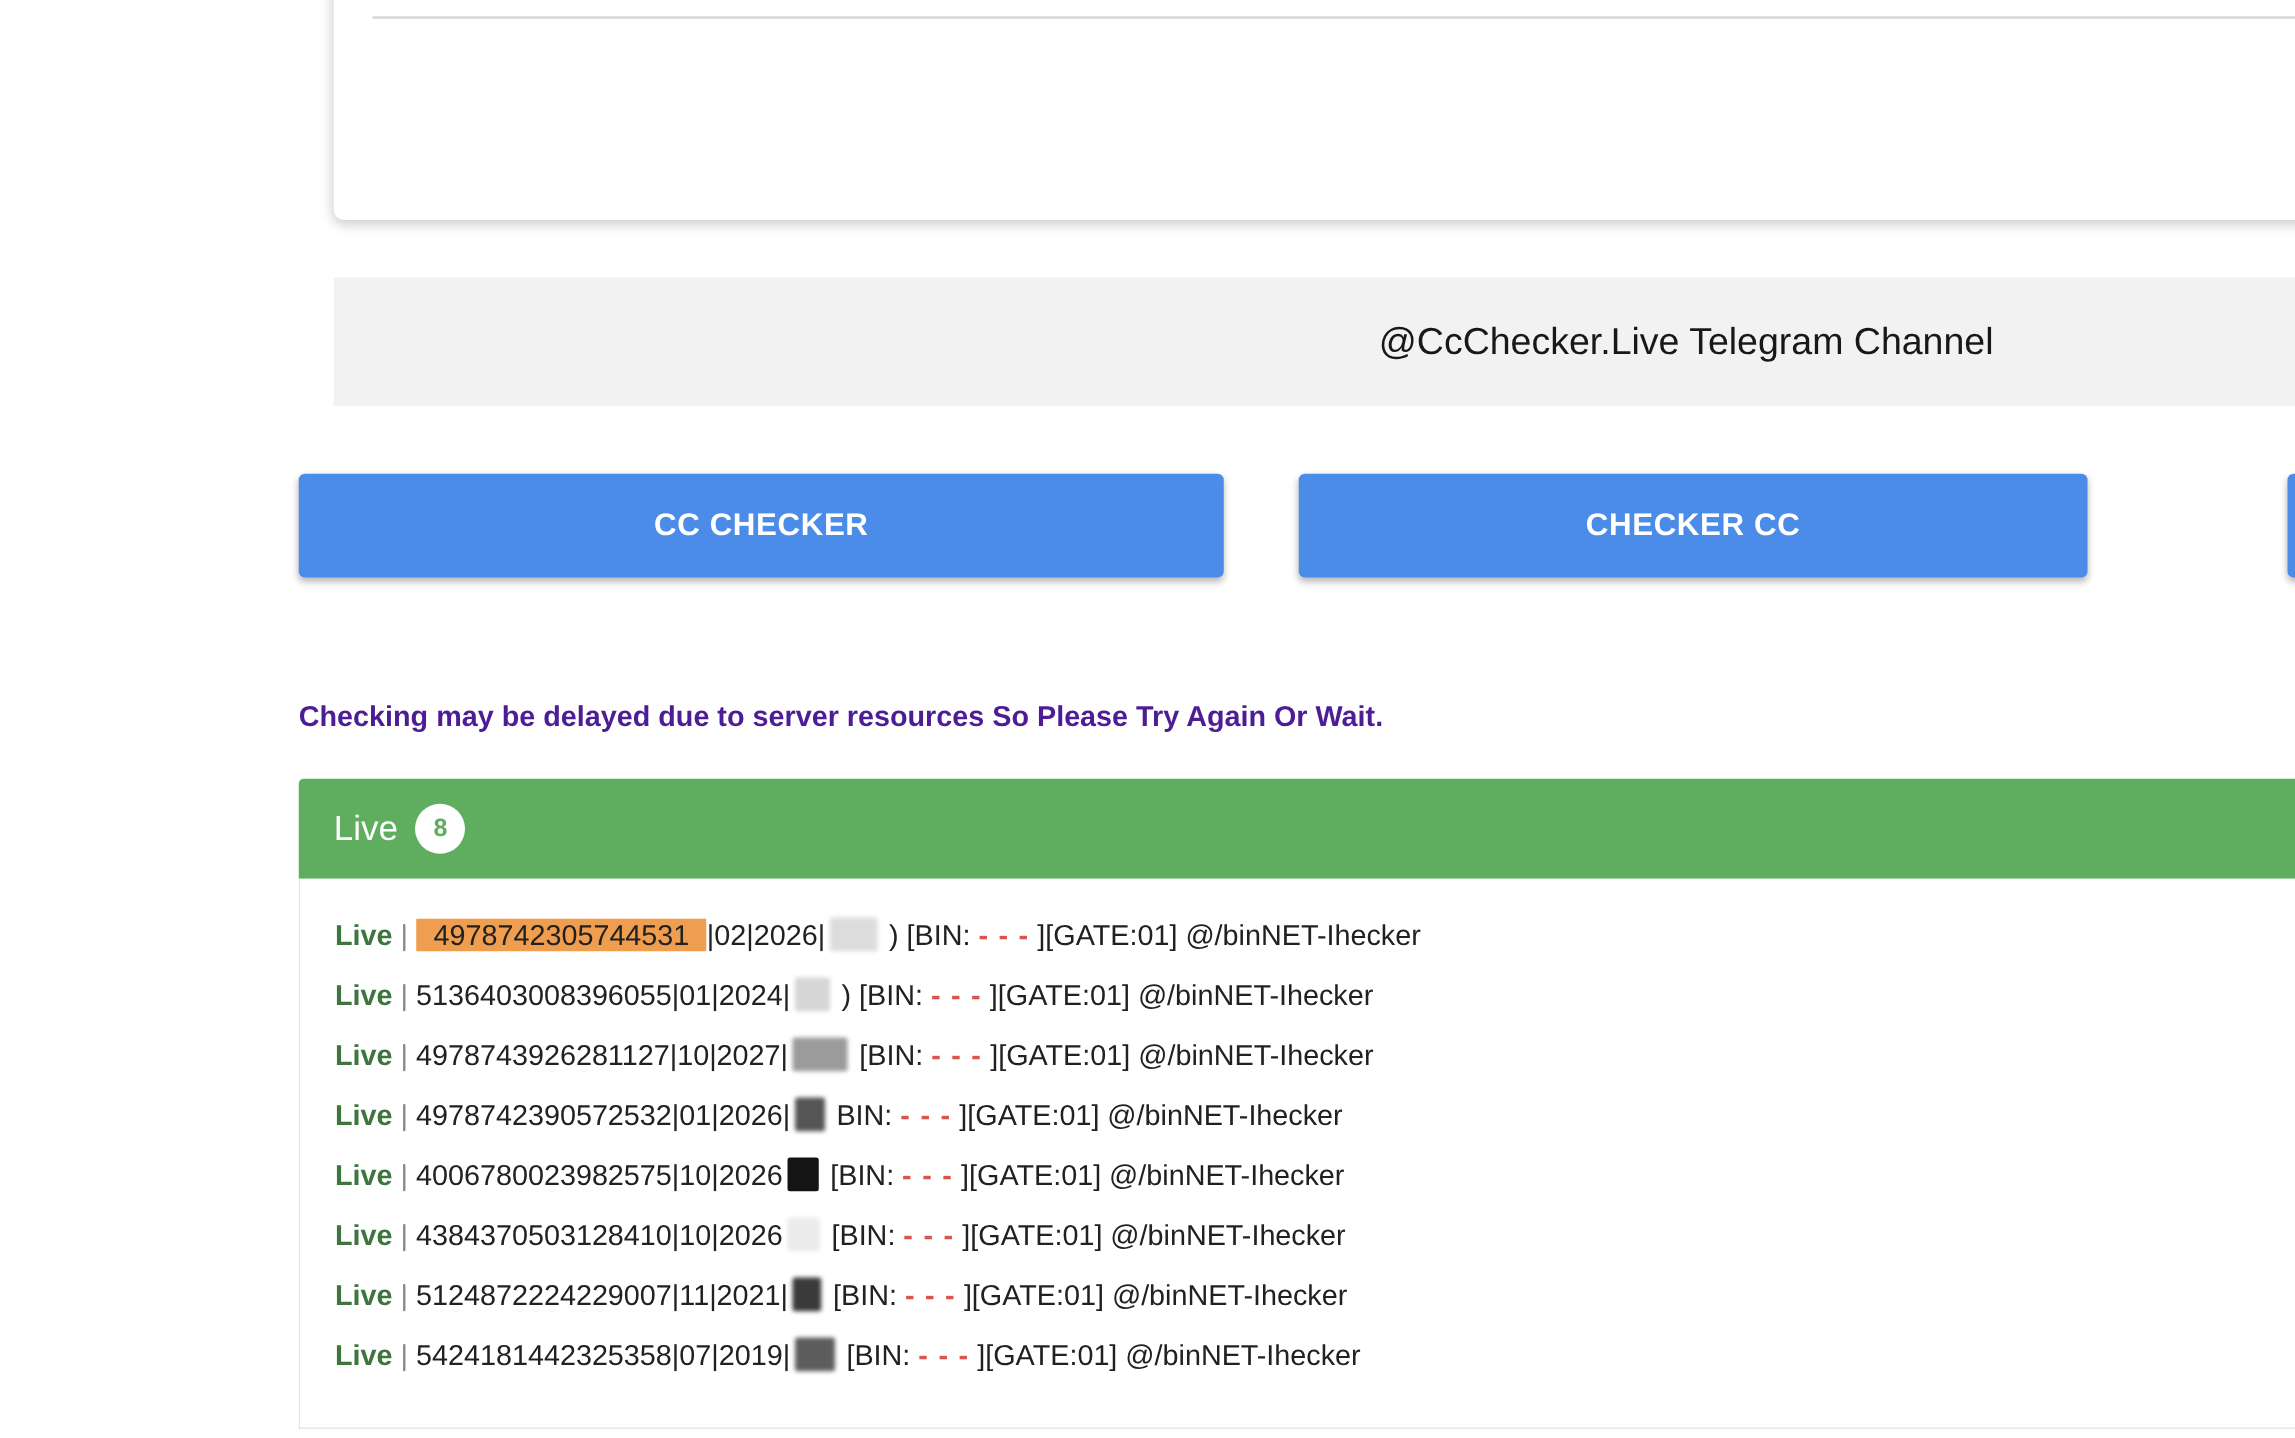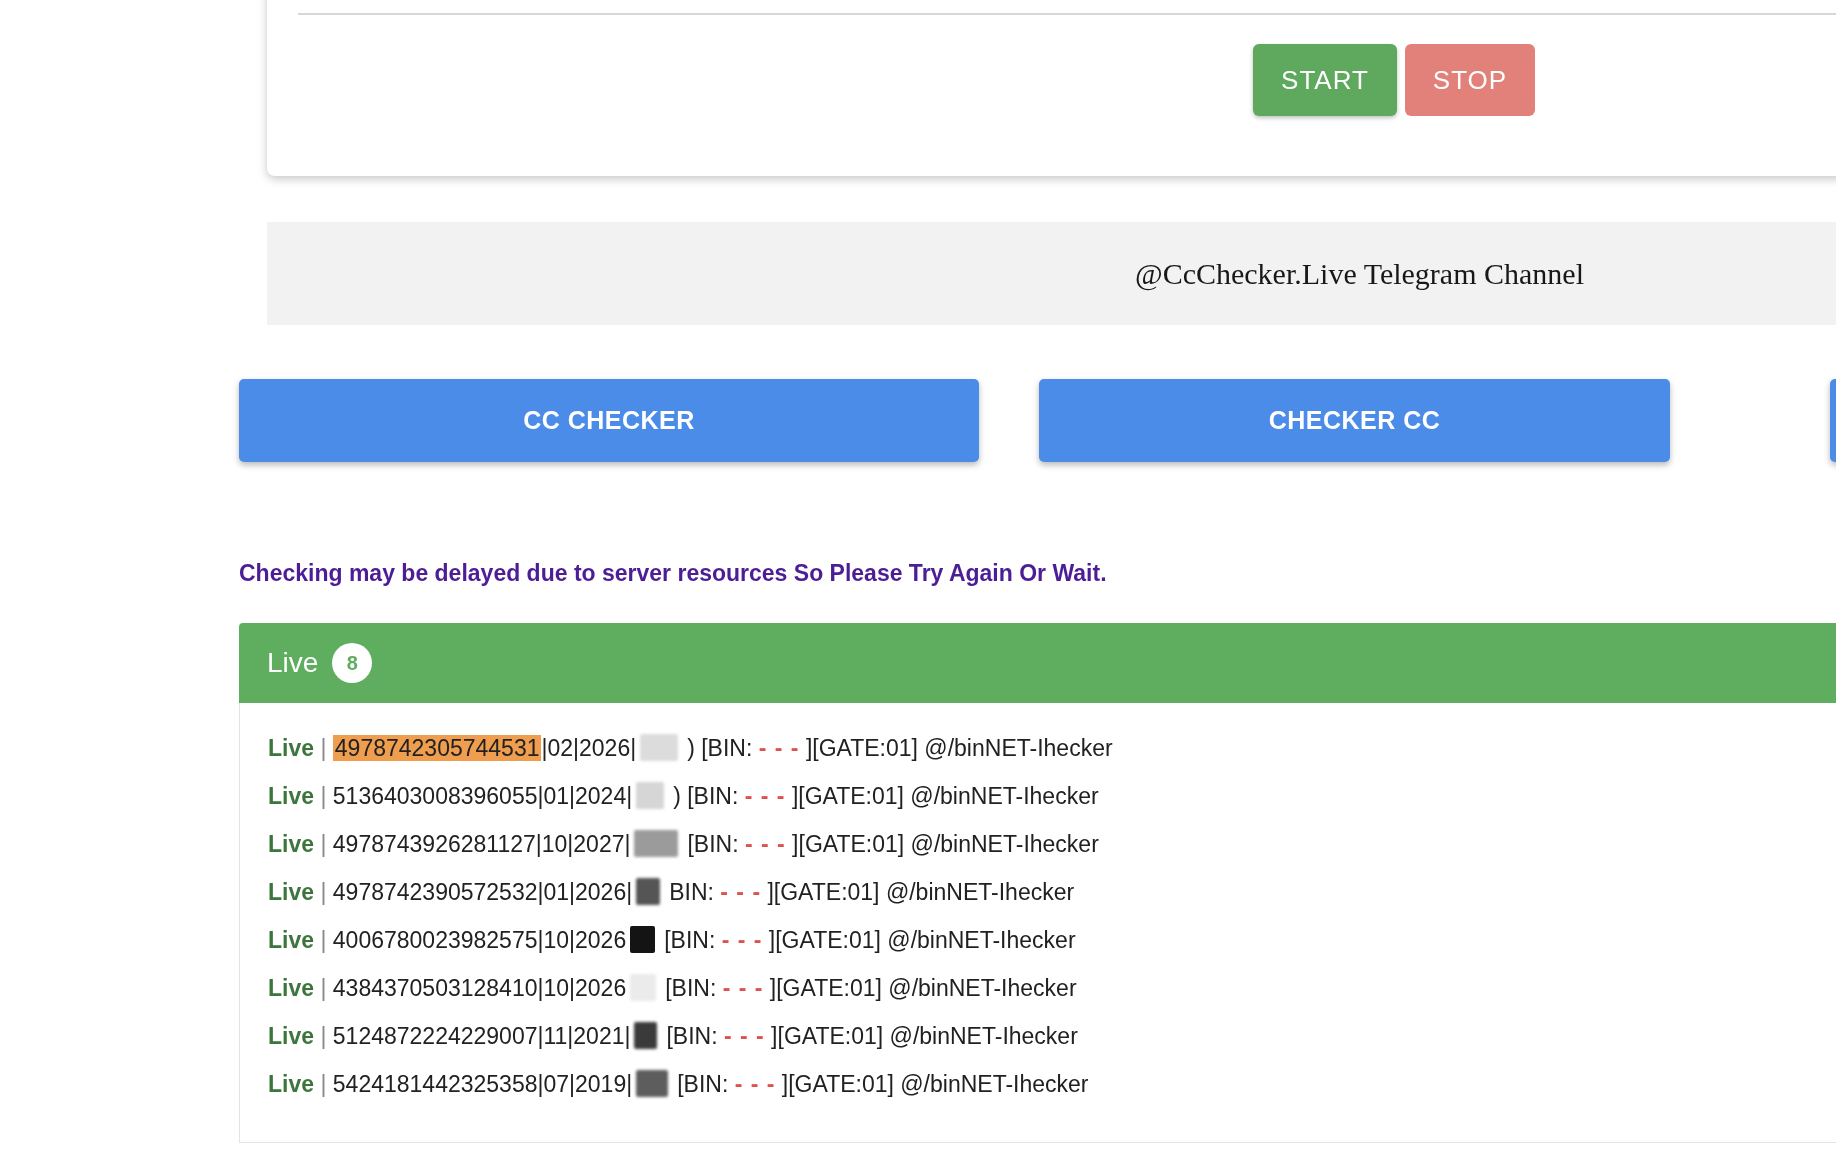--- a/index.html
+++ b/index.html
@@ -22,22 +22,22 @@
     background:#fff;border-radius:8px;box-shadow:0 3px 10px rgba(0,0,0,.22);}
   .top-divider{position:absolute;left:31px;right:0;top:37px;height:2px;background:#d7d7d7;}
   .btn-row{position:absolute;left:986px;top:68px;display:flex;gap:8px;}
   .btn{border:none;border-radius:6px;color:#fff;font-family:"Liberation Sans",sans-serif;
     font-size:26px;letter-spacing:1px;cursor:pointer;}
   .btn-start{width:144px;height:72px;background:var(--green-start);box-shadow:0 2px 4px rgba(0,0,0,.25);}
   .btn-stop{width:130px;height:72px;background:var(--red-stop);}
 
   
   .banner{position:absolute;left:267px;top:222px;width:1640px;height:103px;background:var(--banner-bg);}
-  .banner-text{position:absolute;left:868px;top:0;height:103px;display:flex;align-items:center;
-    font-size:30px;font-weight:500;color:#181818;white-space:nowrap;font-family:Liberation Serif, serif;}
+  .banner-text{position:absolute;left:836px;top:0;height:103px;display:flex;align-items:center;
+    font-size:30px;font-weight:500;color:#181818;white-space:nowrap;}
 
   
   .action-btn{position:absolute;top:379px;height:83px;background:var(--blue-action);border:none;
     border-radius:5px;color:#fff;font-family:"Liberation Sans",sans-serif;font-size:25px;
     font-weight:700;letter-spacing:.5px;box-shadow:0 3px 6px rgba(0,0,0,.28);cursor:pointer;}
   .action-1{left:239px;width:740px;}
   .action-2{left:1039px;width:631px;}
   .action-3{left:1830px;width:60px;}
 
   
@@ -48,44 +48,40 @@
   .live-header{height:80px;background:var(--green-header);border-radius:4px 4px 0 0;
     display:flex;align-items:center;padding-left:28px;}
   .live-title{color:#fff;font-size:28px;}
   .live-badge{margin-left:14px;width:40px;height:40px;border-radius:50%;background:#fff;
     color:var(--green-header);font-size:20px;font-weight:700;display:flex;align-items:center;justify-content:center;}
   .live-body{background:#fff;border:1px solid #e4e4e4;border-top:none;height:440px;
     padding:31px 0 0 28px;}
   .row{height:48px;font-size:23px;color:#212121;white-space:nowrap;}
   .st{font-weight:700;color:var(--green-live-text);}
   .pre{color:#8a8a8a;}
-  .hl{background:var(--orange-highlight);padding:0 2px;}
+  .hl{background:var(--orange-highlight);padding:0 14px;}
   .dashes{color:var(--red-dashes);font-weight:600;letter-spacing:1px;}
   .censor{display:inline-block;height:27px;border-radius:2px;vertical-align:-5px;
     filter:blur(1.6px);margin:0 9px 0 4px;}
   .tone-light{width:38px;background:#dcdcdc;}
   .tone-light2{width:28px;background:#d6d6d6;}
   .tone-faint{width:26px;background:#ebebeb;}
   .tone-medium{width:44px;background:#9b9b9b;}
   .tone-dark{width:24px;background:#555;}
   .tone-black{width:25px;background:#141414;filter:blur(.5px);}
   .tone-darkglyph{width:23px;background:#3a3a3a;}
   .tone-dark2{width:32px;background:#5d5d5d;}
 </style>
 </head>
 <body>
 
 <div class="page">
 
   <section class="top-card">
     <div class="top-divider"></div>
-    <div class="btn-row">
-      <button class="btn btn-start">START</button>
-      <button class="btn btn-stop">STOP</button>
-    </div>
   </section>
 
   <div class="banner">
     <span class="banner-text">@CcChecker.Live Telegram Channel</span>
   </div>
 
   <button class="action-btn action-1">CC CHECKER</button>
   <button class="action-btn action-2">CHECKER CC</button>
   <button class="action-btn action-3"></button>
 

